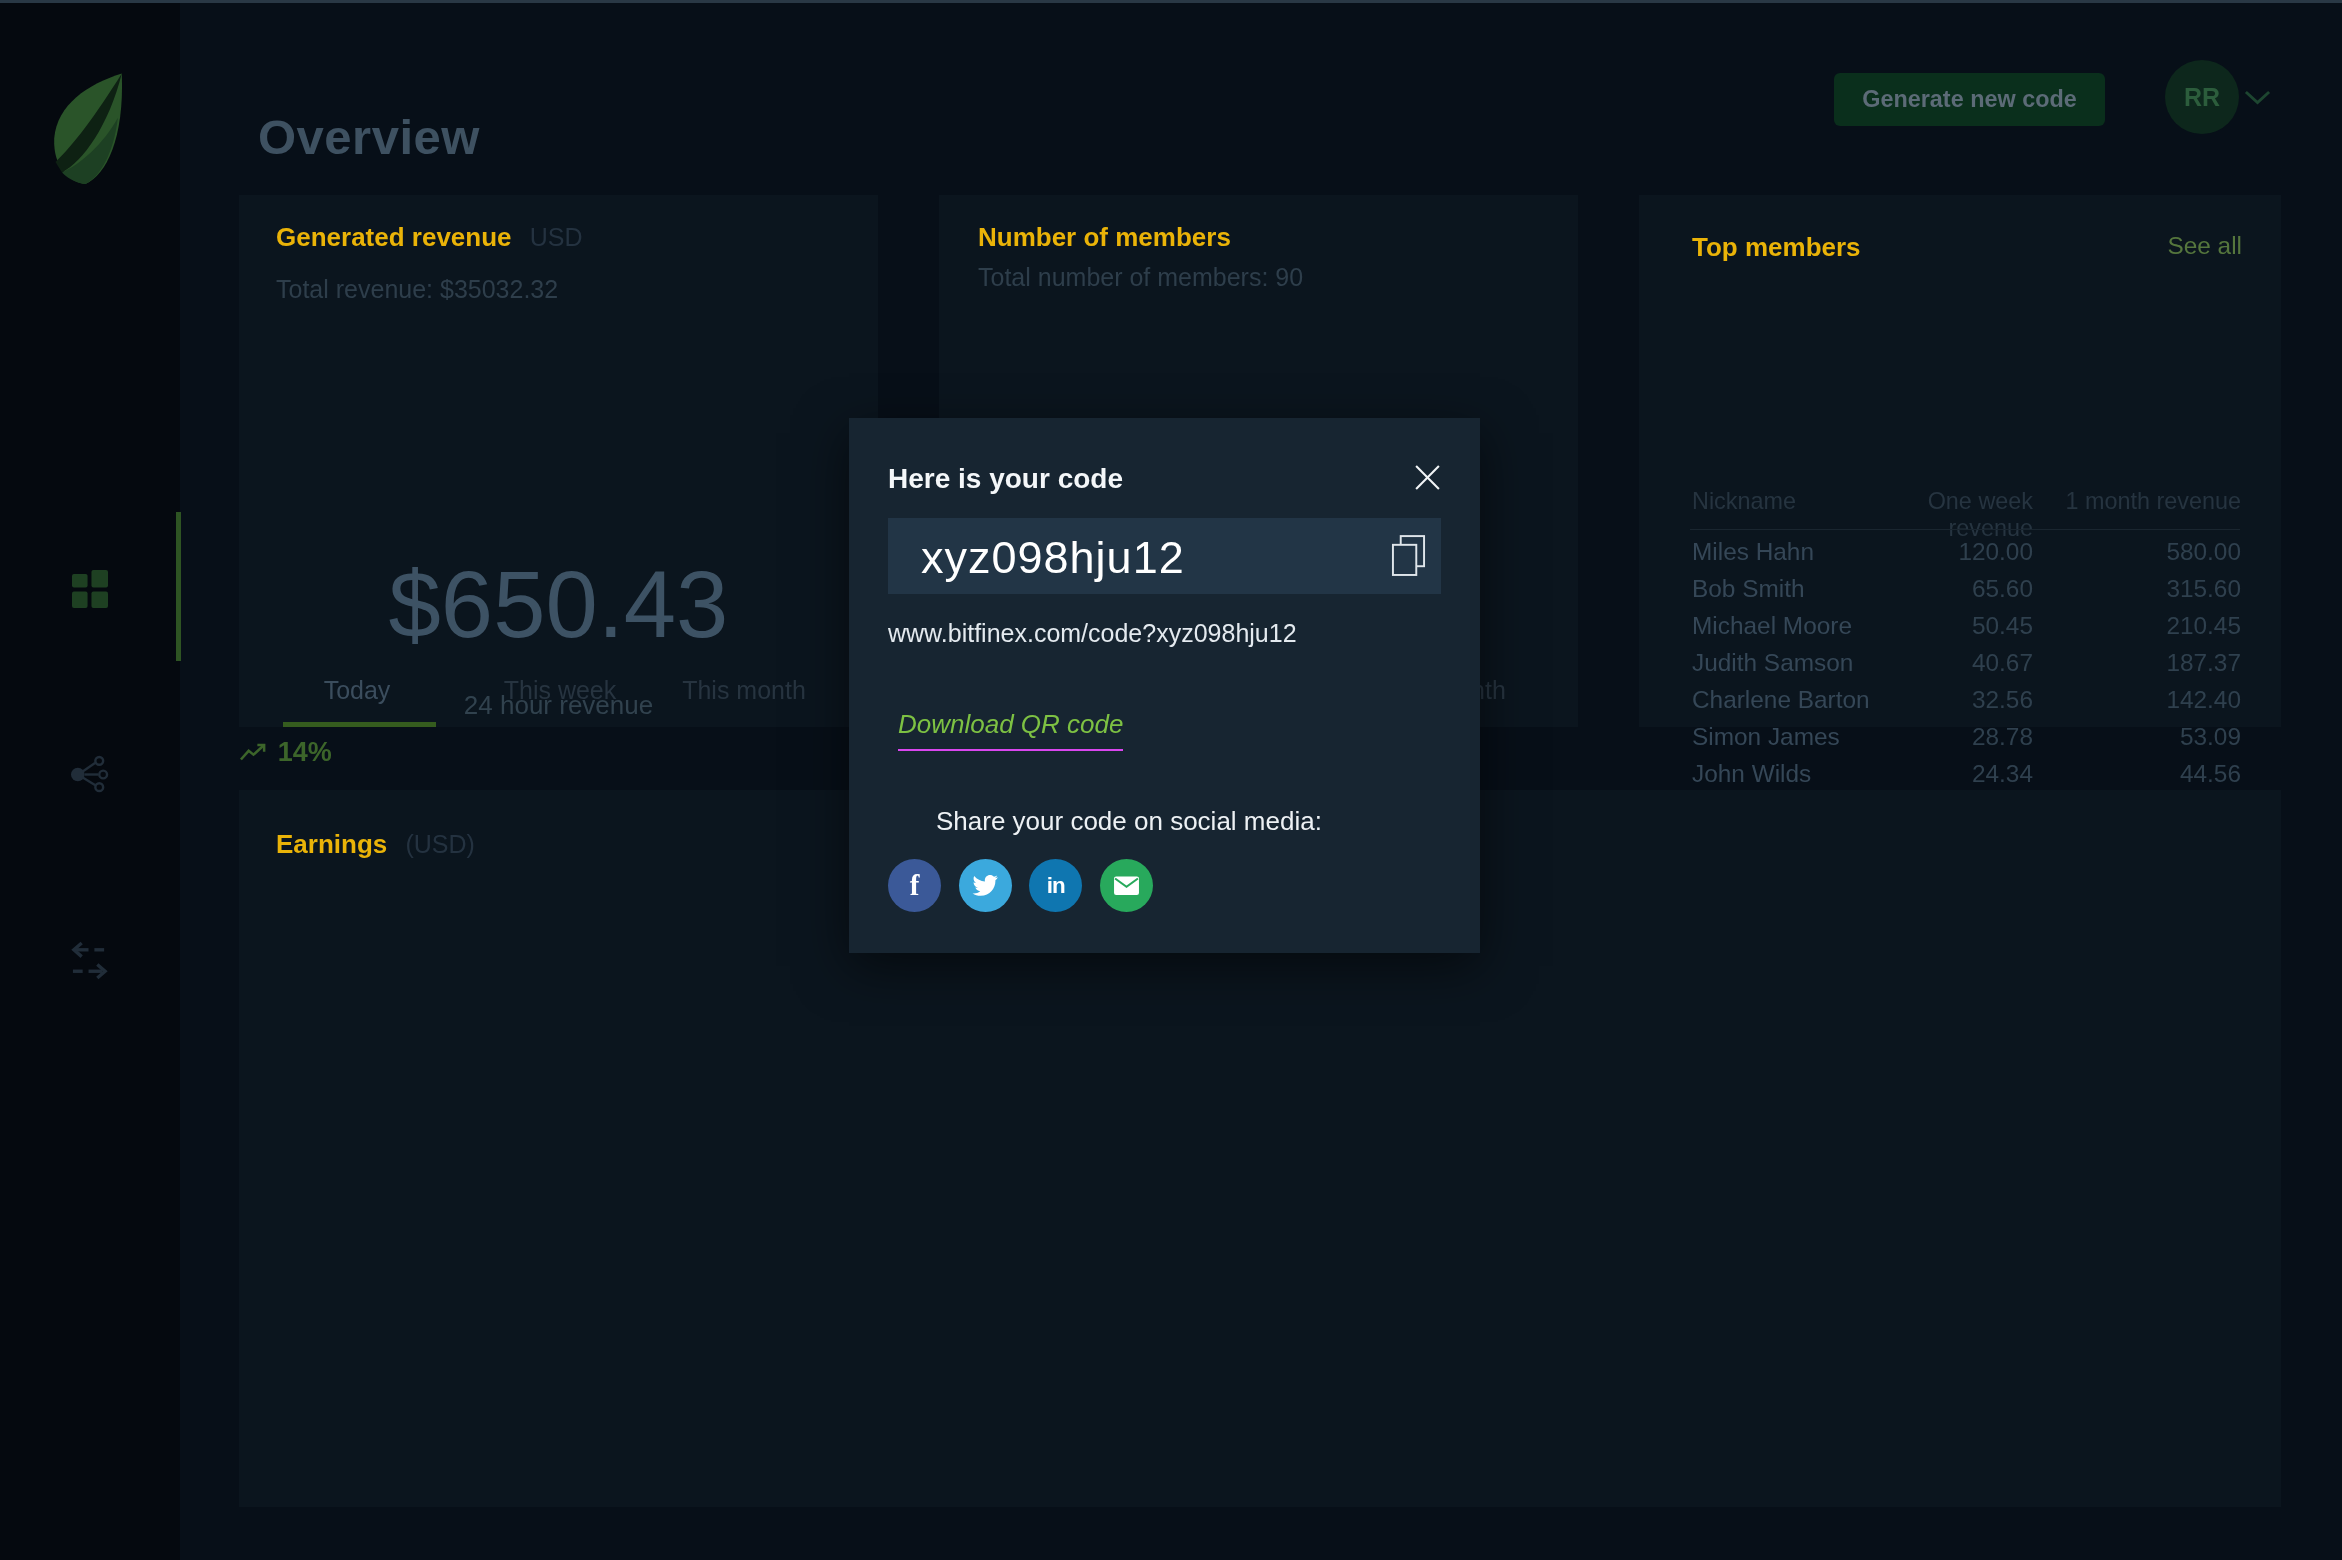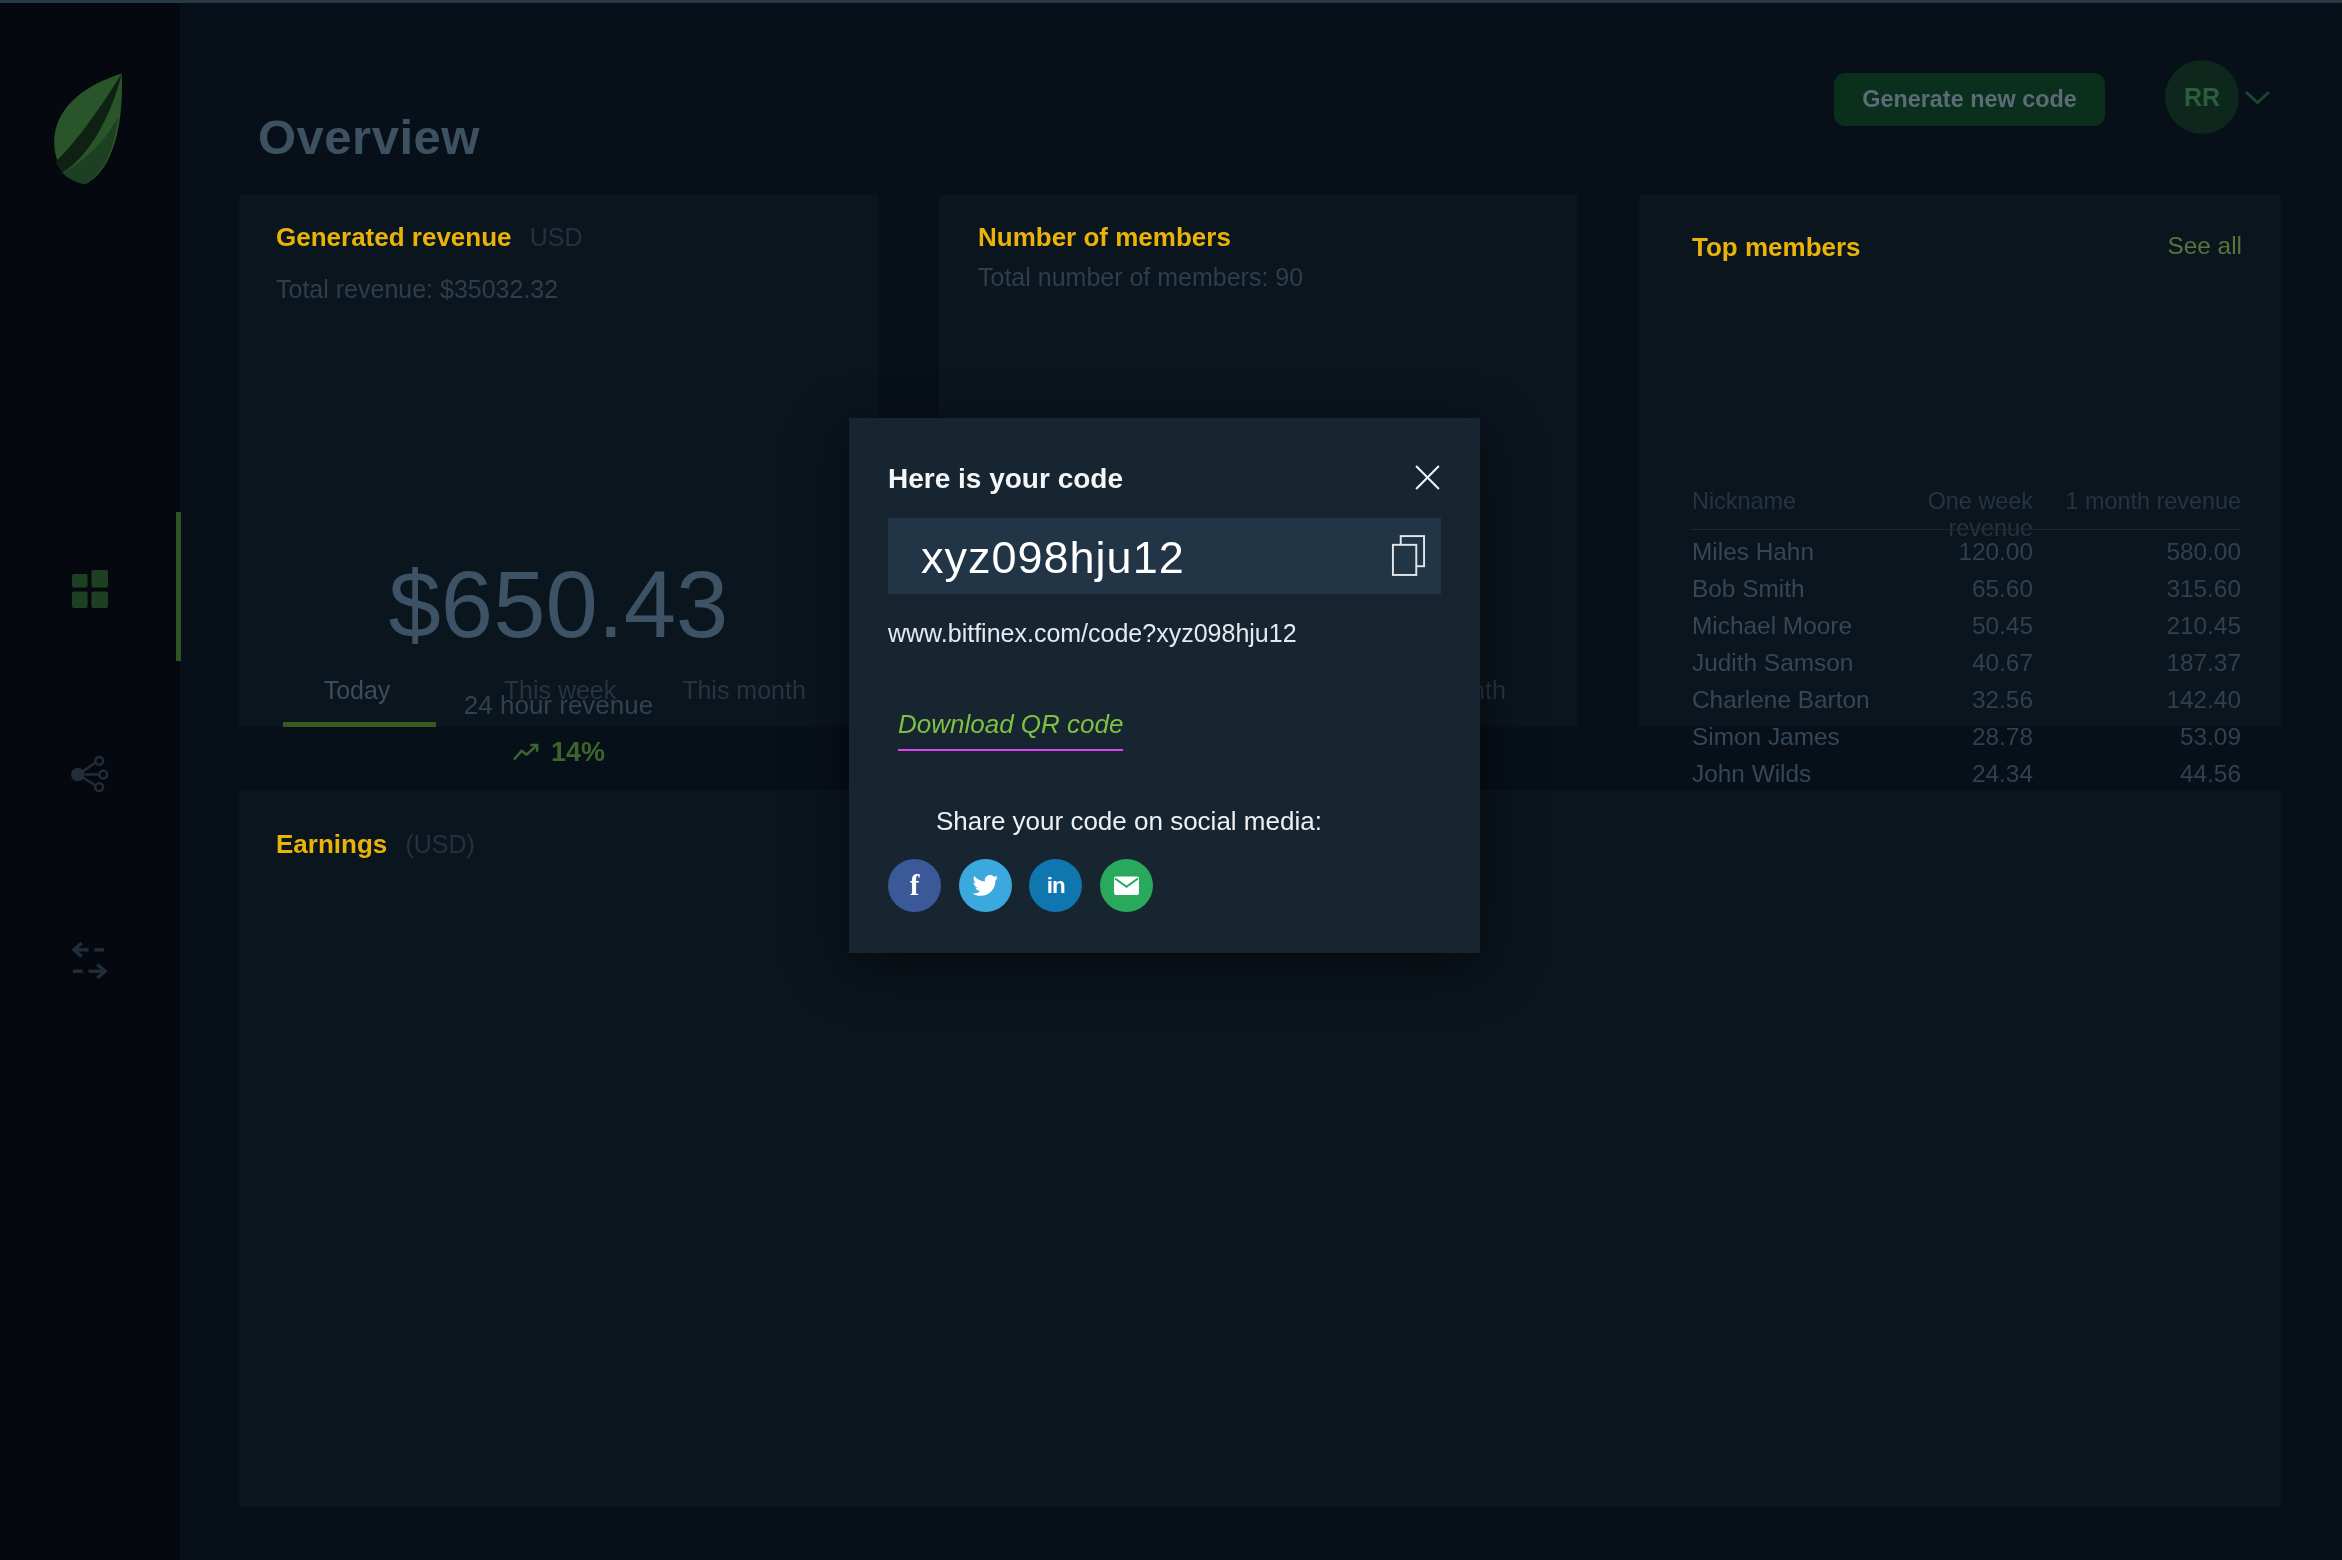--- a/index.html
+++ b/index.html
@@ -12,40 +12,40 @@
   #topline{left:0;top:0;width:2343px;height:2.9px;background:#293845;}
 
   
   #sidebar{left:0;top:2.9px;width:180px;height:1557px;background:#05090f;}
   #side-indicator{left:176px;top:512px;width:4.9px;height:149px;background:#2e5423;}
   .side-item{width:59px;height:59px;display:flex;align-items:center;justify-content:center;}
 
   
   #page-title{left:258px;top:109px;font-size:49px;font-weight:700;color:#3e5161;letter-spacing:0.5px;}
   #gen-btn{left:1834px;top:73px;width:271px;height:53px;background:#0a2f1c;border:none;
-           border-radius:11px;color:#5c6b77;font-size:23.4px;font-weight:700;
+           border-radius:6px;color:#5c6b77;font-size:23.4px;font-weight:700;
            font-family:"Liberation Sans",sans-serif;cursor:pointer;}
   #avatar{left:2165px;top:60px;width:74px;height:74px;border-radius:50%;background:#0d271c;
           display:flex;align-items:center;justify-content:center;
           color:#2c5d3c;font-size:25px;font-weight:700;cursor:pointer;}
   #avatar-chevron{left:2243px;top:90px;cursor:pointer;}
 
   
   .card{background:#0b151e;}
   #card-revenue{left:239px;top:195px;width:639px;height:532px;}
   #card-members{left:939px;top:195px;width:639px;height:532px;}
   #card-top{left:1639px;top:195px;width:642px;height:532px;}
   #card-earnings{left:239px;top:790px;width:2042px;height:717px;}
 
   .card-title{font-size:26px;font-weight:700;color:#eab308;}
   .card-cur{font-size:25px;font-weight:400;color:#243240;margin-left:13.7px;}
   .card-sub{font-size:25px;color:#2e3e4b;}
   .big-value{left:0;top:363px;width:100%;text-align:center;font-size:94px;font-weight:300;color:#3d5264;line-height:1;}
   .big-caption{left:0;top:495px;width:100%;text-align:center;font-size:26px;color:#31424e;}
-  .trend{left:0;top:542px;width:100%;text-align:center;font-size:27px;font-weight:700;color:#3c652a;}
+  .trend{left:0;top:542px;width:100%;text-align:left;font-size:27px;font-weight:700;color:#3c652a;}
   .trend svg{vertical-align:-2px;margin-right:9.8px;}
 
   .tabrow{left:0;bottom:0;width:100%;height:57px;}
   .tab{position:absolute;top:5.9px;transform:translateX(-50%);font-size:25px;color:#273440;cursor:pointer;white-space:nowrap;}
   .tab.active{color:#3b4d5d;}
   .tab-underline{position:absolute;left:44px;bottom:0;width:153px;height:4.9px;background:#355c1e;}
 
   
   #see-all{right:39px;top:37px;font-size:24.4px;color:#55763d;cursor:pointer;}
   .tm-head{top:293px;font-size:23.4px;color:#263440;}

